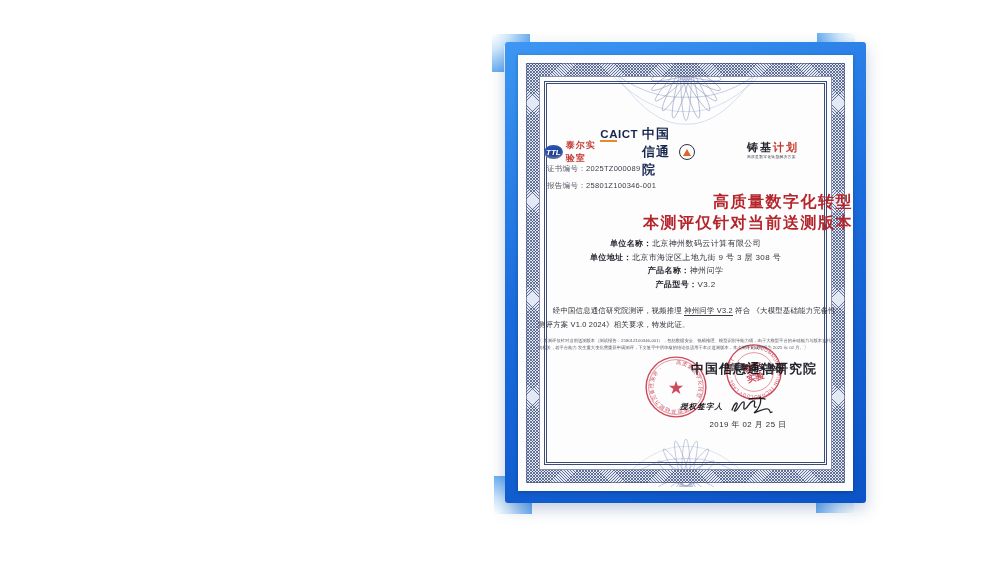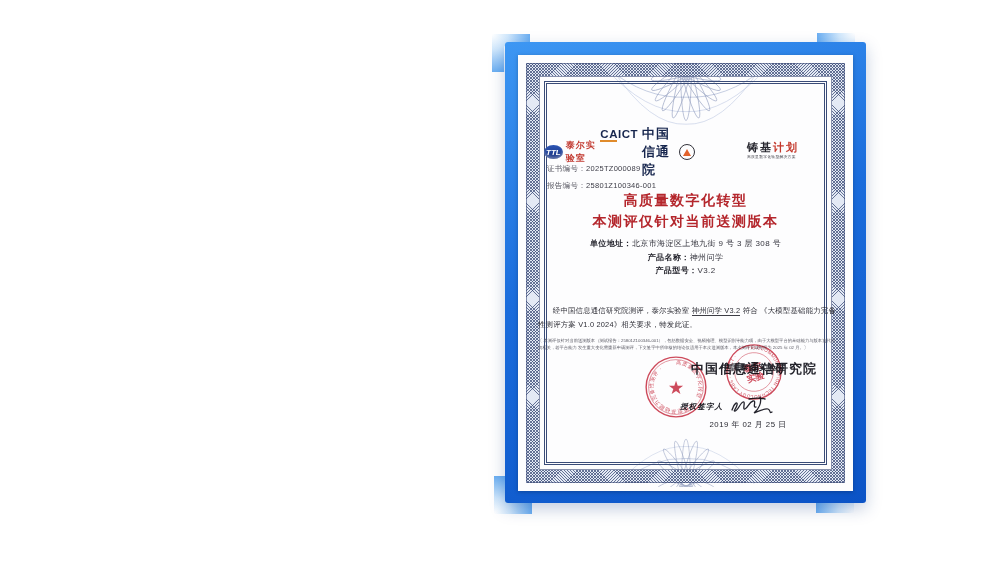--- a/index.html
+++ b/index.html
@@ -69,22 +69,22 @@
   .zhuji-title .dark { color:#26262e; } .zhuji-title .red { color:#c4382b; }
   .zhuji-sub { width:170%; transform:scale(.58); transform-origin:0 0;
                font-size:6.5px; color:#3a3a42; letter-spacing:.5px; white-space:nowrap; }
 
   
   .nums { position:absolute; left:29px; top:109px; z-index:3; font-size:7.5px; color:#3c3c46; }
   .nums .row { margin-bottom:6.5px; letter-spacing:.3px; }
   .nums .lab { color:#5a5a64; }
 
   
-  .cert-title { position:absolute; left:0; right:0; z-index:3; text-align:center;
-                color:#b4262c; font-weight:bold; font-size:14px; letter-spacing:1.5px; }
+  .cert-title { position:absolute; left:0; right:0; z-index:3; text-align:right;
+                color:#b4262c; font-weight:bold; font-size:16px; letter-spacing:1.5px; }
   .cert-title.l1 { top:137px; } .cert-title.l2 { top:158px; }
 
   
   .fields { position:absolute; left:0; right:0; top:182px; z-index:3; text-align:center; }
   .fields .frow { font-size:8px; line-height:13.5px; color:#35353e; letter-spacing:.4px; }
   .fields .flab { font-weight:bold; color:#1f1f28; }
 
   
   .statement { position:absolute; left:20px; right:17px; top:249px; z-index:3;
                font-size:7.4px; line-height:1.85; color:#2e2e36; text-align:justify;
@@ -207,32 +207,35 @@
         <div class="row">
           <span class="lab">报告编号：</span><span>25801Z100346-001</span>
         </div>
       </div>
 
       <div class="cert-title l1">高质量数字化转型</div>
       <div class="cert-title l2">本测评仅针对当前送测版本</div>
 
       <div class="fields">
         <div class="frow">
+          <span class="flab">单位名称：</span><span>北京神州数码云计算有限公司</span>
+        </div>
+        <div class="frow">
           <span class="flab">单位地址：</span><span>北京市海淀区上地九街 9 号 3 层 308 号</span>
         </div>
         <div class="frow">
           <span class="flab">产品名称：</span><span>神州问学</span>
         </div>
         <div class="frow">
           <span class="flab">产品型号：</span><span>V3.2</span>
         </div>
       </div>
 
       <div class="statement">
-        <span>经中国信息通信研究院测评，泰尔实验室 </span><span class="hl">神州问学 V3.2</span><span> 符合 </span><span>《大模型基础能力完备性测评方案 V1.0 2024》</span><span>相关要求，特发此证。</span>
+        <span>经中国信息通信研究院测评，视频推理 </span><span class="hl">神州问学 V3.2</span><span> 符合 </span><span>《大模型基础能力完备性测评方案 V1.0 2024》</span><span>相关要求，特发此证。</span>
       </div>
 
       <div class="footnote">
         <div class="inner">
           <span>〔 本测评仅针对当前送测版本（测试报告：25801Z100346-001），包括数据安全、视频推理、模型识别等能力项，由于大模型平台的基础能力与版本迭代密切相关，若平台能力</span>
           <span>发生重大变化需重新申请测评，下文签字中所审核的结论仅适用于本次送测版本，本次测评完成时间为 2025 年 02 月。〕</span>
         </div>
       </div>
 
       <svg class="seal left" width="64" height="64" viewBox="0 0 90 90">

